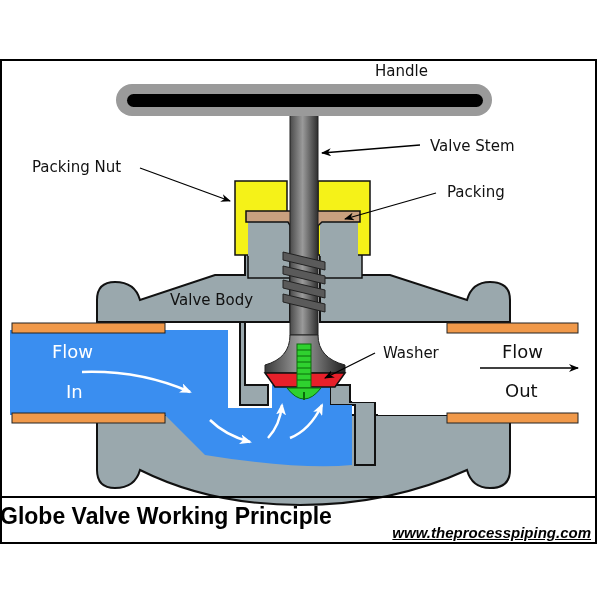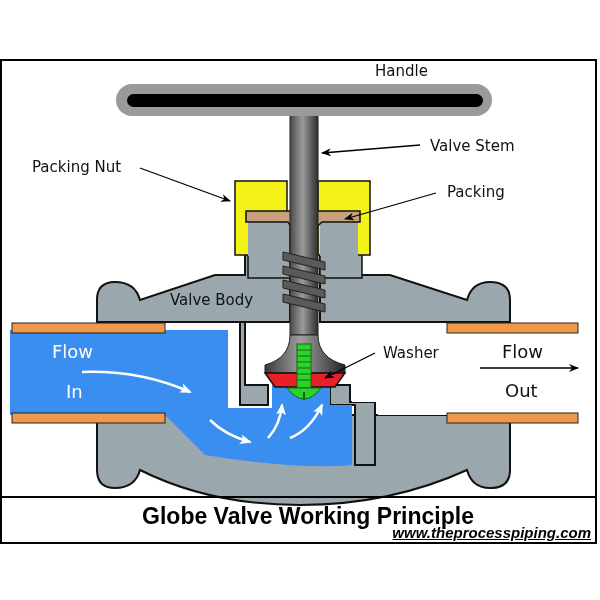--- a/index.html
+++ b/index.html
@@ -3,21 +3,21 @@
 <meta charset="utf-8">
 <style>
   html, body { margin: 0; padding: 0; background: #ffffff; }
   body { width: 600px; height: 600px; position: relative; overflow: hidden; font-family: "DejaVu Sans", sans-serif; }
   #frame { position: absolute; left: 0; top: 59px; width: 597px; height: 485px; border: 2px solid #000; box-sizing: border-box; background: #fff; }
   #diagram { position: absolute; left: 0; top: 0; width: 600px; height: 600px; }
   .lbl { font-family: "DejaVu Sans", sans-serif; font-size: 15px; fill: #111; }
   .lbl-big { font-family: "DejaVu Sans", sans-serif; font-size: 18px; fill: #111; }
   .lbl-white { font-family: "DejaVu Sans", sans-serif; font-size: 18px; fill: #ffffff; }
   #title-bar { position: absolute; left: 0; top: 496px; width: 597px; height: 48px; border-top: 2px solid #000; box-sizing: border-box; }
-  #title { position: absolute; left: 0; right: 0; top: 5px; text-align: center; font-family: "Liberation Sans", sans-serif; font-weight: bold; font-size: 23px; color: #000; padding-left: 19px; }
+  #title { position: absolute; left: 0; right: 0; top: 5px; text-align: left; font-family: "Liberation Sans", sans-serif; font-weight: bold; font-size: 23px; color: #000; }
   #credit { position: absolute; right: 6px; bottom: 3px; font-family: "Liberation Sans", sans-serif; font-style: italic; font-weight: bold; font-size: 15px; color: #000; text-decoration: underline; }
 </style>
 </head>
 <body>
 
 <div id="frame"></div>
 
 <svg id="diagram" viewBox="0 0 600 600" xmlns="http://www.w3.org/2000/svg">
   <defs>
     <linearGradient id="stemGrad" x1="0" x2="1" y1="0" y2="0">

